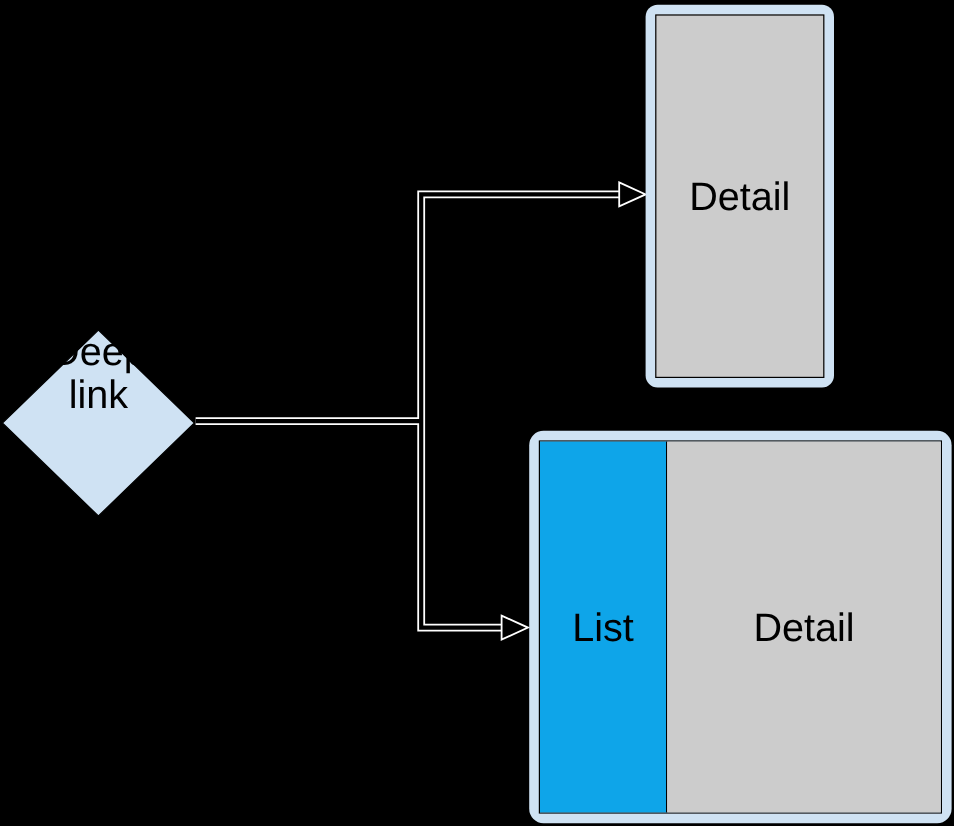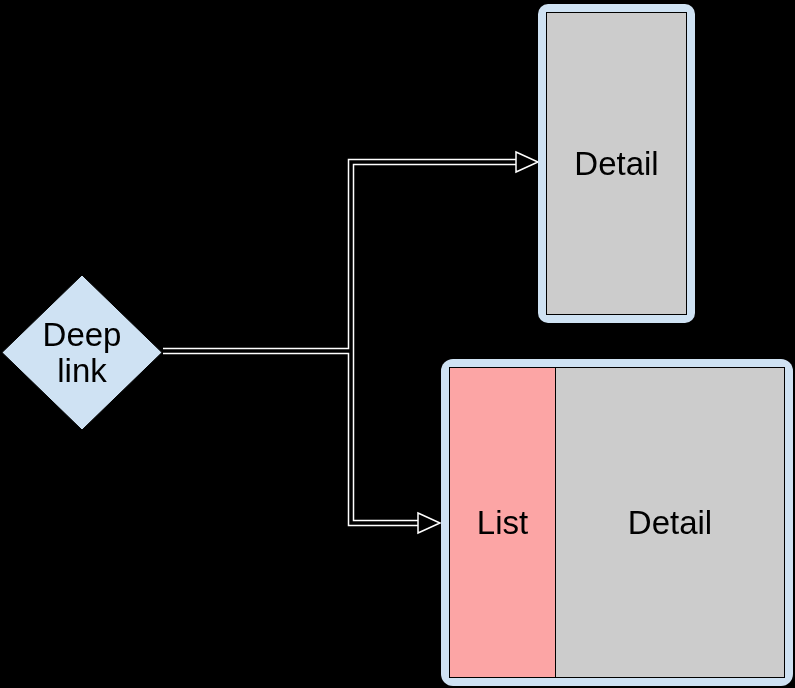--- a/index.html
+++ b/index.html
@@ -32,21 +32,21 @@
   
   .deep-link-label {
     position: absolute;
     left: 2px;
     top: 275px;
     width: 160px;
     height: 155px;
     display: flex;
     flex-direction: column;
     align-items: center;
-    justify-content: center;
+    justify-content: flex-start;
     text-align: center;
     line-height: 36px;
   }
   
   .screen-portrait {
     position: absolute;
     left: 538px;
     top: 4px;
     width: 157px;
     height: 319px;
@@ -80,21 +80,21 @@
   .screen-landscape .screen-split {
     width: 100%;
     height: 100%;
     box-sizing: border-box;
     border: 1px solid #000000;
     display: flex;
   }
   .pane-list {
     width: 105px;
     flex: 0 0 105px;
-    background: #fca5a5;
+    background: #0ea5e9;
     border-right: 1px solid #000000;
     display: flex;
     align-items: center;
     justify-content: center;
   }
   .pane-detail {
     flex: 1;
     background: #cccccc;
     display: flex;
     align-items: center;

